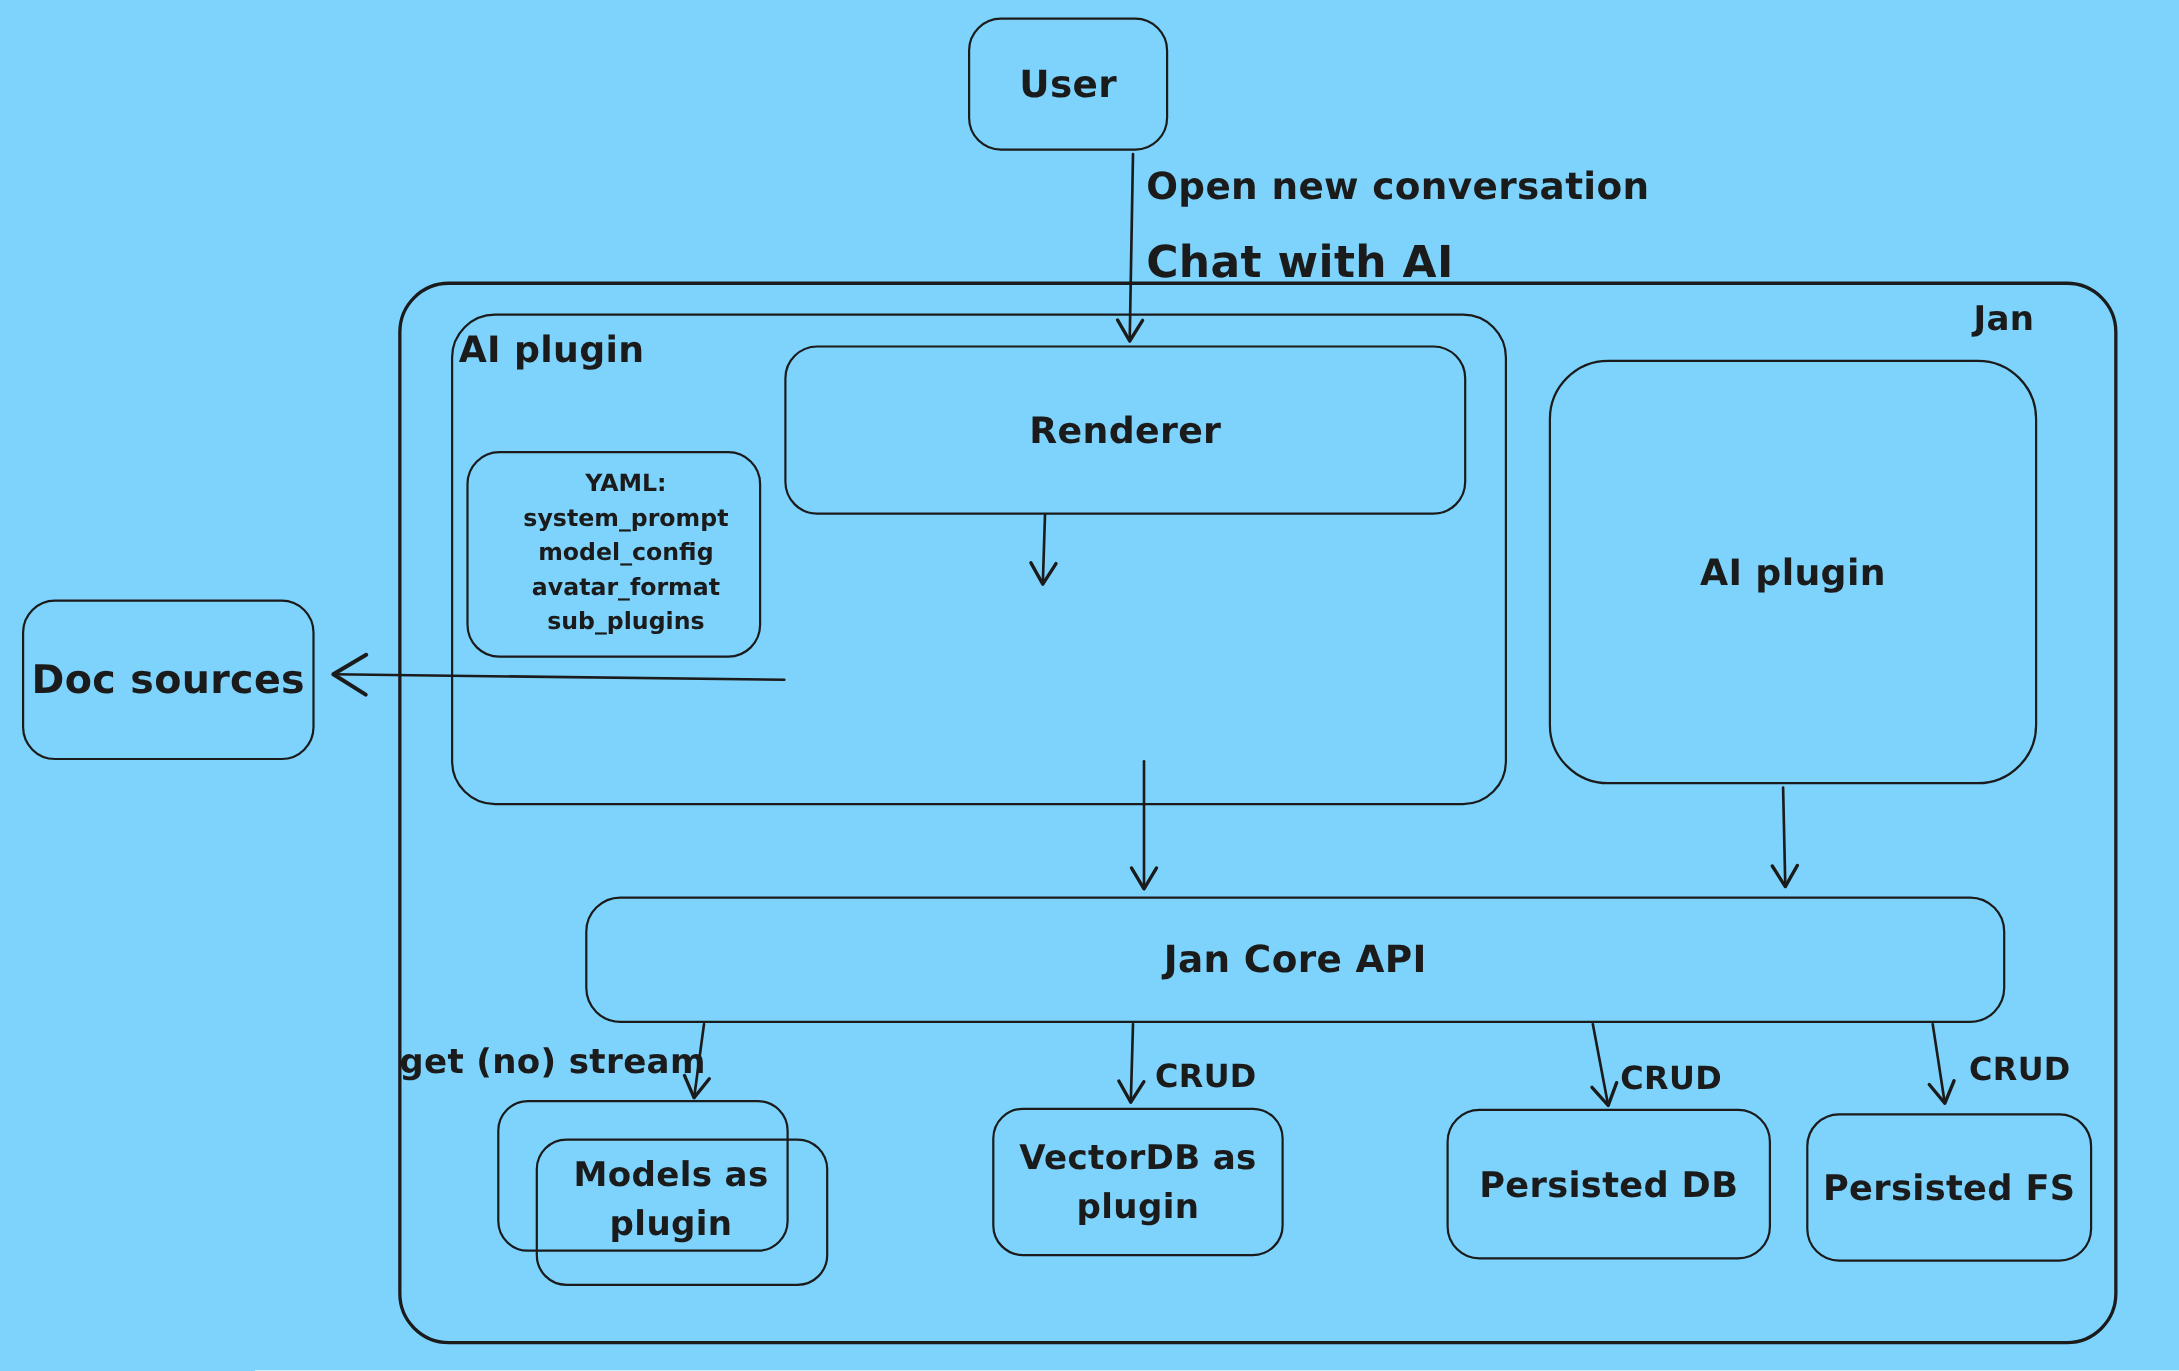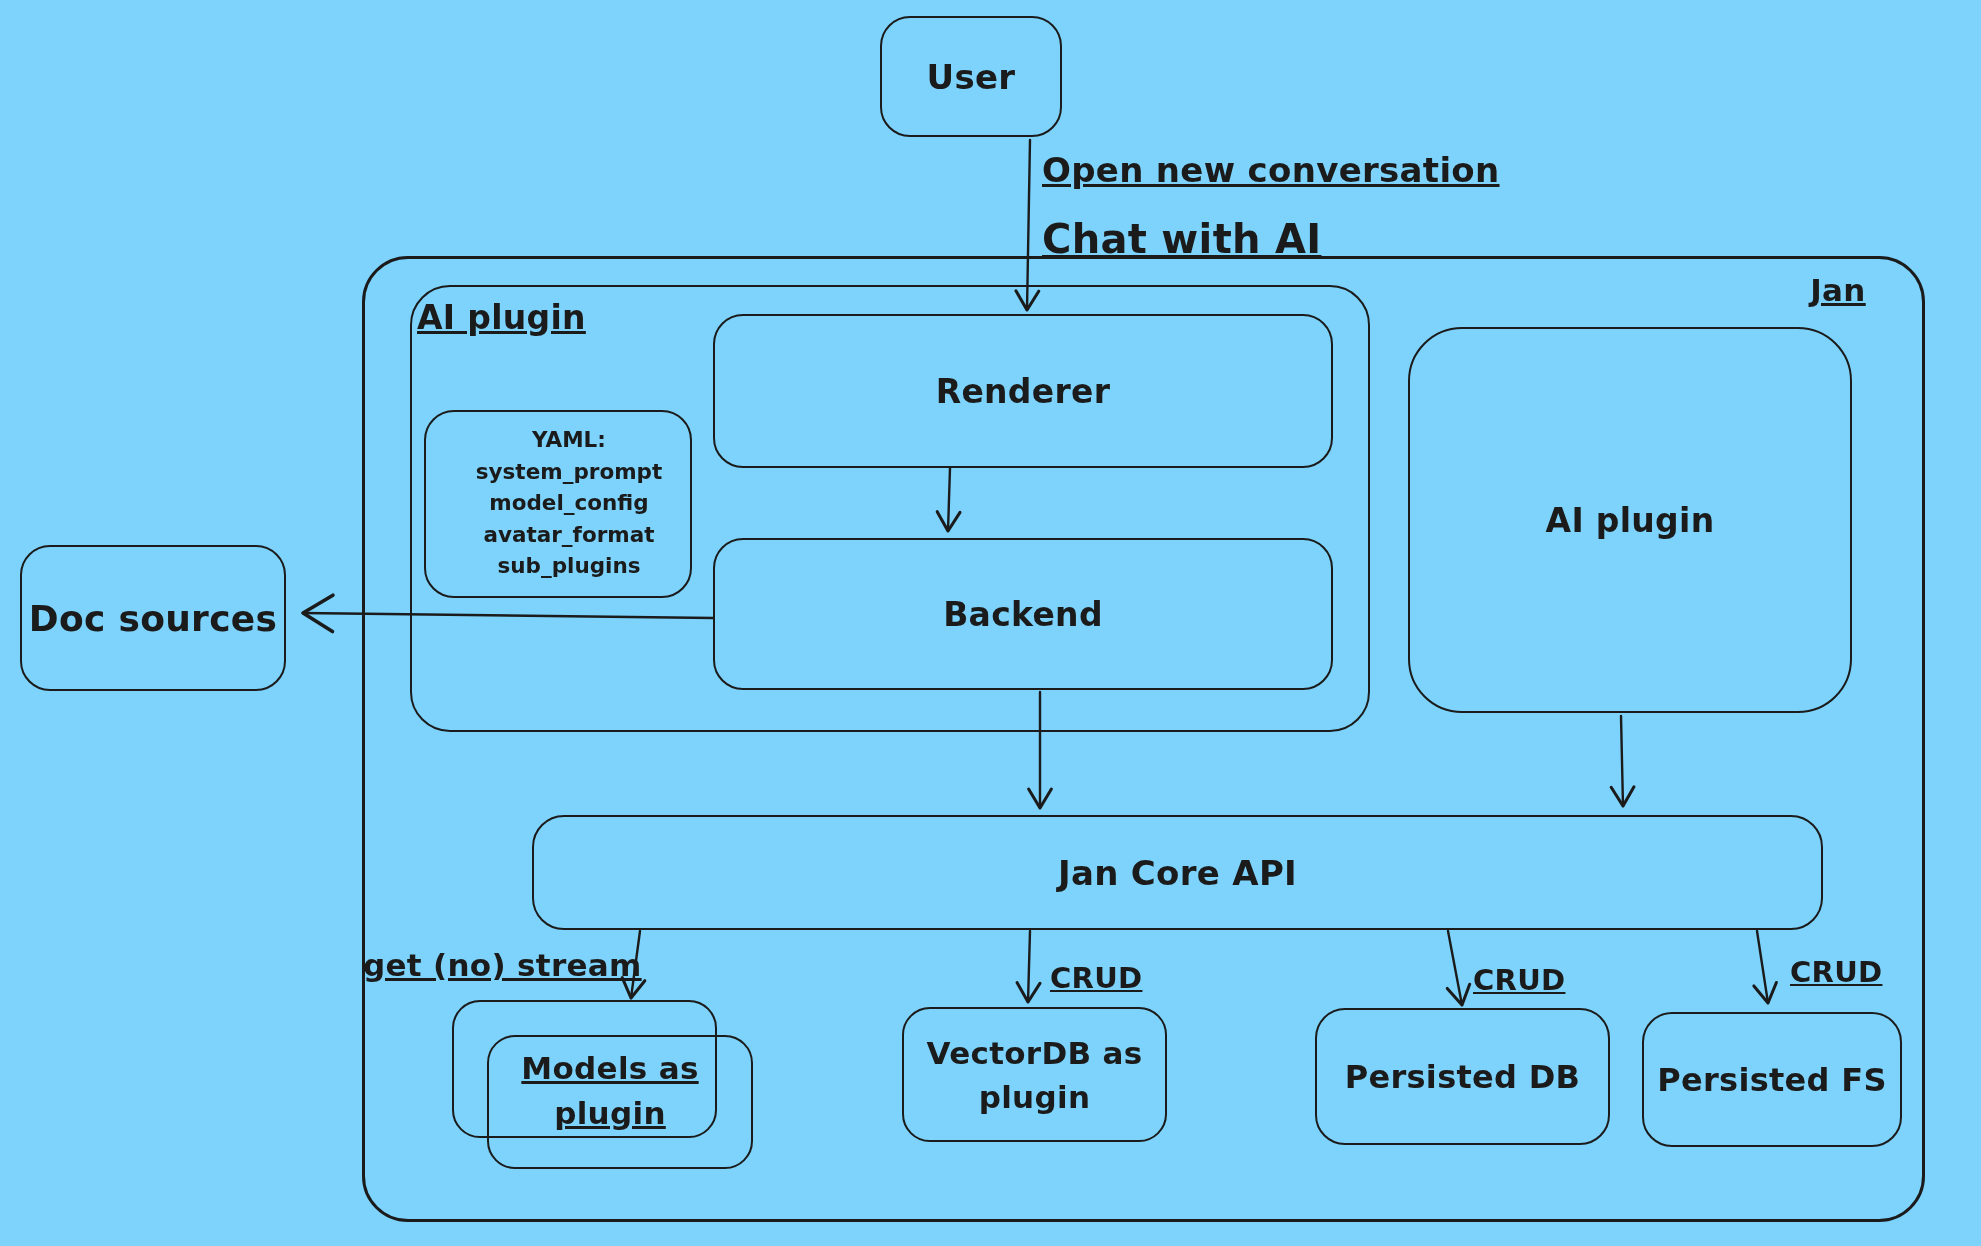--- a/index.html
+++ b/index.html
@@ -17,21 +17,20 @@
     background:transparent;
     box-sizing:border-box;
     display:flex;align-items:center;justify-content:center;
     text-align:center;
   }
   .label{
     position:absolute;
     font-weight:600;
     white-space:nowrap;
     letter-spacing:.3px;
-    text-decoration:underline;
   }
   .node-text{font-weight:600;letter-spacing:.3px;}
   
   .user-box{left:880px;top:16px;width:182px;height:121px;border-radius:30px;font-size:34px;}
   .jan-container{left:362px;top:256px;width:1563px;height:966px;border-radius:46px;border-width:3px;}
   .ai-plugin-container{left:410px;top:285px;width:960px;height:447px;border-radius:40px;}
   .renderer-box{left:713px;top:314px;width:620px;height:154px;border-radius:30px;font-size:33px;}
   .backend-box{left:713px;top:538px;width:620px;height:152px;border-radius:30px;font-size:33px;}
   .yaml-box{
     left:424px;top:410px;width:268px;height:188px;border-radius:30px;
@@ -44,21 +43,21 @@
   .models-box-a{left:452px;top:1000px;width:265px;height:138px;border-radius:28px;}
   .models-box-b{left:487px;top:1035px;width:266px;height:134px;border-radius:28px;}
   .models-label{left:485px;top:1046px;width:250px;text-align:center;font-size:31px;line-height:45px;white-space:normal;}
   .vectordb-box{left:902px;top:1007px;width:265px;height:135px;border-radius:28px;font-size:31px;line-height:44px;}
   .vectordb-box .node-text{width:230px;}
   .persisted-db-box{left:1315px;top:1008px;width:295px;height:137px;border-radius:30px;font-size:32px;}
   .persisted-fs-box{left:1618px;top:1012px;width:260px;height:135px;border-radius:30px;font-size:32px;margin-left:24px;}
   
   .open-conv-1{left:1042px;top:150px;font-size:34px;}
   .open-conv-2{left:1042px;top:216px;font-size:40px;}
-  .jan-label{left:1794px;top:272px;width:88px;text-align:center;font-size:31px;}
+  .jan-label{left:1794px;top:272px;width:88px;font-size:31px;}
   .ai-plugin-container-label{left:417px;top:298px;font-size:33px;}
   .get-no-stream-label{left:363px;top:947px;font-size:31px;text-align:center;}
   .crud-vectordb{left:1050px;top:961px;font-size:29px;}
   .crud-pdb{left:1473px;top:963px;font-size:29px;}
   .crud-pfs{left:1790px;top:955px;font-size:29px;}
   .arrow-layer{position:absolute;left:0;top:0;width:1981px;height:1246px;pointer-events:none;}
 </style>
 </head>
 <body>
 
@@ -69,23 +68,20 @@
   </div>
 
   <div class="box jan-container"></div>
   <div class="label jan-label">Jan</div>
 
   <div class="box ai-plugin-container"></div>
   <div class="label ai-plugin-container-label">AI plugin</div>
 
   <div class="box renderer-box">
     <span class="node-text">Renderer</span>
-  </div>
-  <div class="box backend-box">
-    <span class="node-text">Backend</span>
   </div>
 
   <div class="box yaml-box">
     <div>YAML:</div>
     <div>system_prompt</div>
     <div>model_config</div>
     <div>avatar_format</div>
     <div>sub_plugins</div>
   </div>
 

